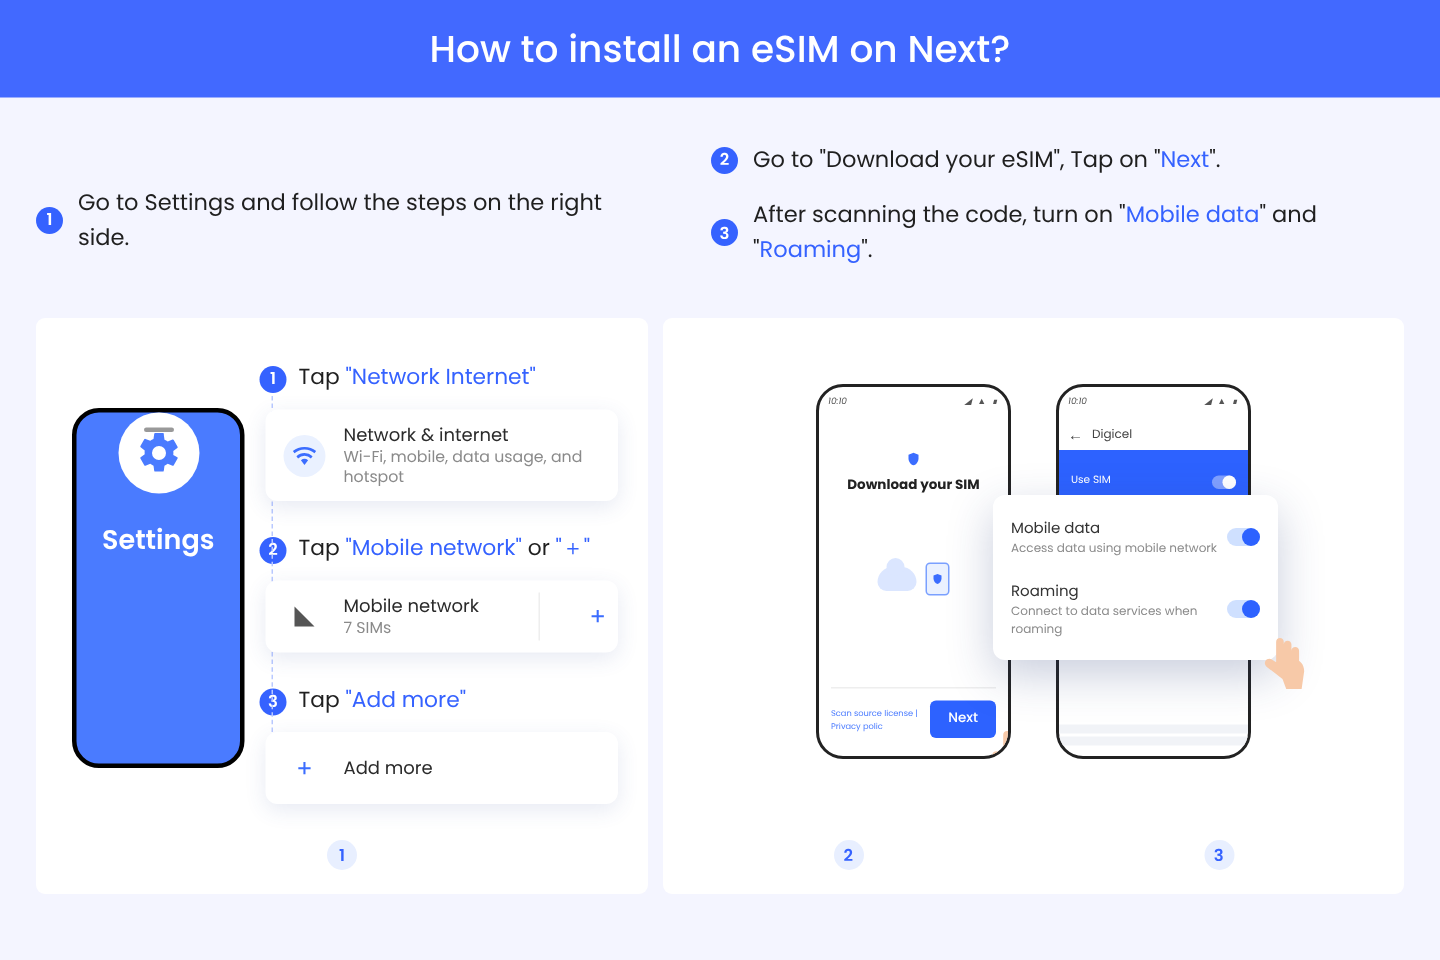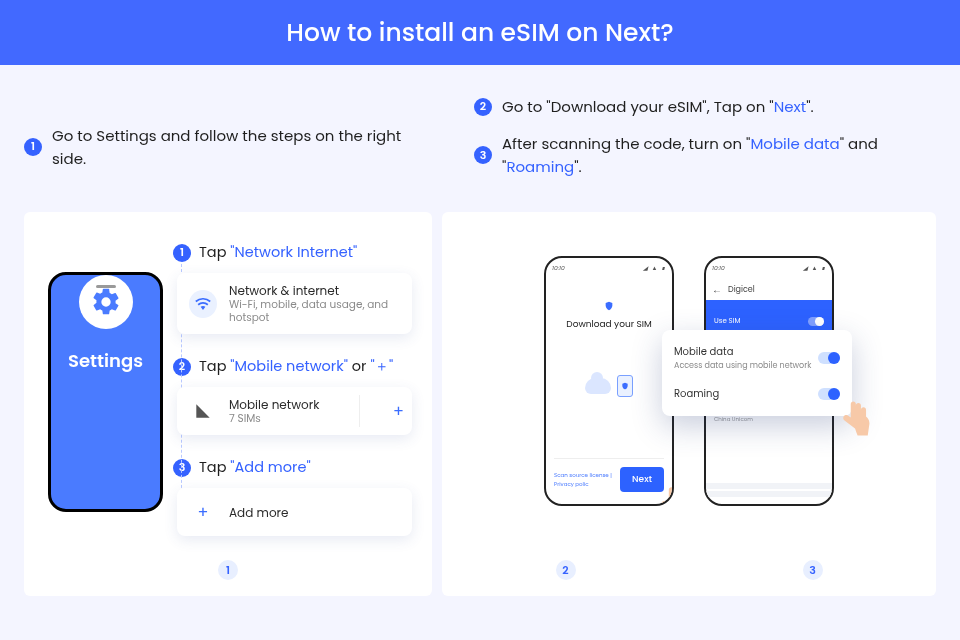--- a/index.html
+++ b/index.html
@@ -136,21 +136,21 @@
     width: 130px; height: 250px; border: 2px solid #222; border-radius: 18px; background: #fff;
     position: relative; overflow: hidden; font-size: 7px; color: #444;
   }
   .mini-status {
     height: 12px; display: flex; justify-content: space-between; align-items: center;
     padding: 10px 6px; font-size: 6px; color: #555; font-style: italic;
   }
   
   .dl-top { padding: 22px 10px 0 10px; text-align: center; }
   .dl-shield { width: 10px; height: 12px; margin: 0 auto 6px auto; }
-  .dl-title { font-size: 9px; color: #222; font-weight: 400; margin-bottom: 20px; }
+  .dl-title { font-size: 9px; color: #222; font-weight: 700; margin-bottom: 20px; }
   .dl-body { font-size: 5.5px; color: #777; line-height: 1.3; padding: 0 4px; }
   .cloud-row { margin-top: 44px; display: flex; justify-content: center; align-items: center; gap: 6px; }
   .cloud { width: 26px; height: 16px; background: #dbe6ff; border-radius: 10px 10px 6px 6px; position: relative; }
   .cloud::before { content: ""; position: absolute; width: 12px; height: 12px; background: #dbe6ff; border-radius: 50%; top: -6px; left: 6px; }
   .sim-chip { width: 16px; height: 22px; background: #eaf1ff; border: 1px solid #7aa0ff; border-radius: 3px; display: flex; align-items: center; justify-content: center; }
   .sim-chip svg { width: 8px; height: 8px; fill: #3b6dff; }
   .dl-footer {
     position: absolute; bottom: 12px; left: 8px; right: 8px;
     display: flex; justify-content: space-between; align-items: center;
     border-top: 1px solid #eee; padding-top: 8px;
@@ -392,20 +392,21 @@
         <div class="popup-row">
           <div>
             <div class="pt">Mobile data</div>
             <div class="ps">Access data using mobile network</div>
           </div>
           <div class="sw"></div>
         </div>
         <div class="popup-row" style="margin-top:6px">
           <div>
             <div class="pt">Roaming</div>
+            <div class="ps">Connect to data services when roaming</div>
           </div>
           <div class="sw"></div>
         </div>
         <div class="popup-hand">
           <svg viewBox="0 0 40 50">
               <path fill="#f7c9a8" d="M18 4c-1.7 0-3 1.3-3 3v16l-3.4-2.3c-1.7-1.1-4-.6-5 1.2-.9 1.6-.4 3.6 1.1 4.7L20 36c0 0 3 8 3 8h12l2-14c0-6-4-8-4-8V14c0-1.7-1.3-3-3-3s-3 1.3-3 3V9c0-1.7-1.3-3-3-3s-3 1.3-3 3V7c0-1.7-1.3-3-3-3z"></path>
             </svg>
         </div>
       </div>
 

